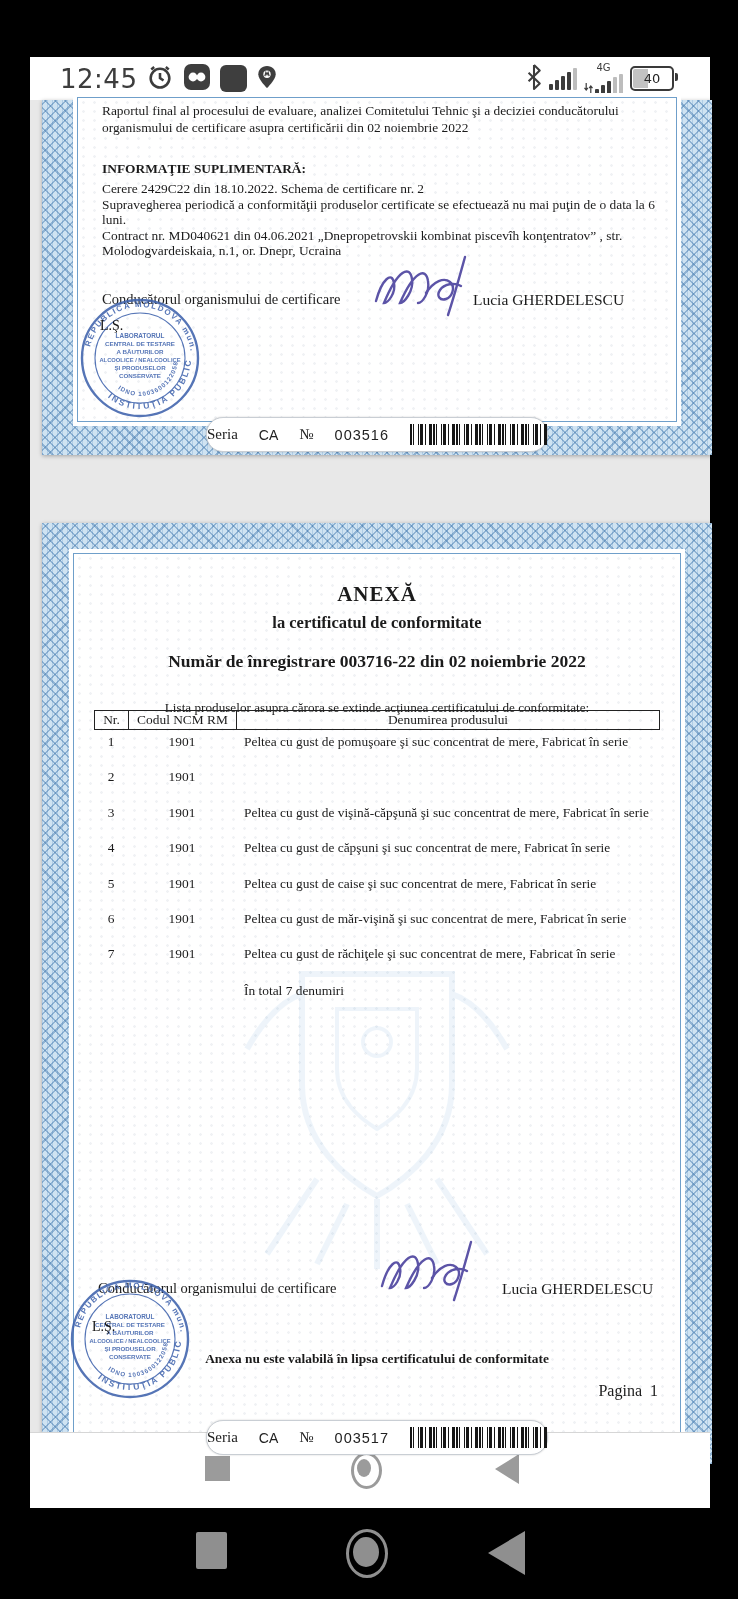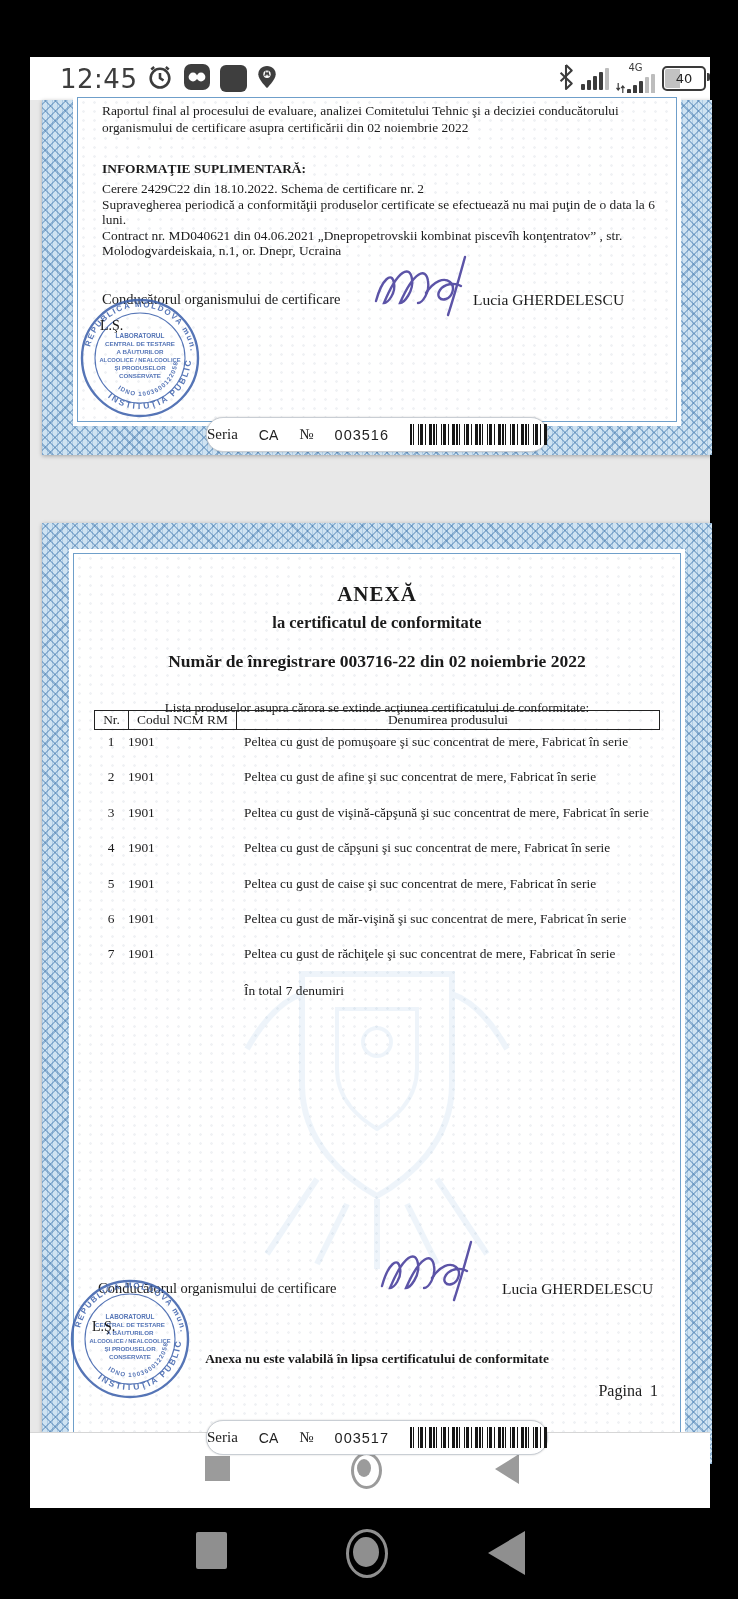--- a/index.html
+++ b/index.html
@@ -5,21 +5,21 @@
   html,body{margin:0;padding:0;}
   body{width:738px;height:1599px;background:#000;position:relative;overflow:hidden;
        font-family:"Liberation Serif",serif;}
   
   .screen{position:absolute;left:30px;top:57px;width:680px;height:1451px;background:#ffffff;}
   
   .statusbar{position:absolute;left:0;top:0;width:680px;height:43px;background:#fff;
              display:flex;align-items:center;justify-content:space-between;
              font-family:"DejaVu Sans",sans-serif;color:#3d3d3d;border-bottom:1px solid #e3e3e3;}
   .sb-left{display:flex;align-items:center;gap:9px;padding-left:30px;}
-  .sb-right{display:flex;align-items:center;gap:7px;padding-right:4px;}
+  .sb-right{display:flex;align-items:center;gap:7px;padding-right:36px;}
   .sb-time{font-size:26px;letter-spacing:.5px;}
   .sb-sq{width:27px;height:27px;background:#3e3e3e;border-radius:6px;}
   .bars{display:flex;align-items:flex-end;gap:2px;}
   .bars i{display:block;width:4px;background:#3c3c3c;border-radius:1px;}
   .bars i.dim{background:#bdbdbd;}
   .sim2{display:flex;flex-direction:column;align-items:center;line-height:1;}
   .sim2 .fg{font-size:10px;color:#3c3c3c;margin-bottom:1px;}
   .battery{position:relative;width:40px;height:21px;border:2.5px solid #3a3a3a;border-radius:5px;
            display:flex;align-items:center;justify-content:center;}
   .battery::after{content:"";position:absolute;right:-6px;top:5px;width:3.5px;height:8px;
@@ -54,21 +54,21 @@
      background:repeating-linear-gradient(90deg,#161616 0 2px,transparent 2px 3px,#161616 3px 4px,
       transparent 4px 8px,#161616 8px 9px,transparent 9px 10px,#161616 10px 13px,transparent 13px 15px,
       #161616 15px 16px,transparent 16px 19px,#161616 19px 22px,transparent 22px 23px);}
   
   .ptable{position:absolute;left:20px;right:20px;top:156px;font-size:13.4px;}
   .thead{display:grid;grid-template-columns:34px 108px 1fr;border:1.2px solid #222;}
   .thead>div{padding:1px 3px;text-align:center;border-right:1.2px solid #222;}
   .thead>div:last-child{border-right:none;}
   .trow{display:grid;grid-template-columns:34px 108px 1fr;height:35.4px;}
   .trow .c1{text-align:center;}
-  .trow .c2{text-align:left;}
+  .trow .c2{text-align:center;}
   .trow .c3{padding-left:8px;}
   .total-line{margin-left:150px;margin-top:1px;}
   
   .sig-svg{stroke:#4f46a0;stroke-width:2.4;fill:none;opacity:.92;}
   .stamp{opacity:.88;}
   .ls{font-size:14px;color:#111;z-index:3;}
   .note{font-size:13.4px;font-weight:bold;}
   .pagina{font-size:16px;}
   
   .inner-nav{position:absolute;left:0;top:1375px;width:680px;height:76px;background:#fff;
@@ -246,21 +246,20 @@
           </div>
           <div style="height:4px;"></div>
           <div class="trow">
             <div class="c1">1</div>
             <div class="c2">1901</div>
             <div class="c3">Peltea cu gust de pomuşoare şi suc concentrat de mere, Fabricat în serie</div>
           </div>
           <div class="trow">
             <div class="c1">2</div>
             <div class="c2">1901</div>
-            <div class="c3">Peltea cu gust de afine şi suc concentrat de mere, Fabricat în serie</div>
           </div>
           <div class="trow">
             <div class="c1">3</div>
             <div class="c2">1901</div>
             <div class="c3">Peltea cu gust de vişină-căpşună şi suc concentrat de mere, Fabricat în serie</div>
           </div>
           <div class="trow">
             <div class="c1">4</div>
             <div class="c2">1901</div>
             <div class="c3">Peltea cu gust de căpşuni şi suc concentrat de mere, Fabricat în serie</div>

